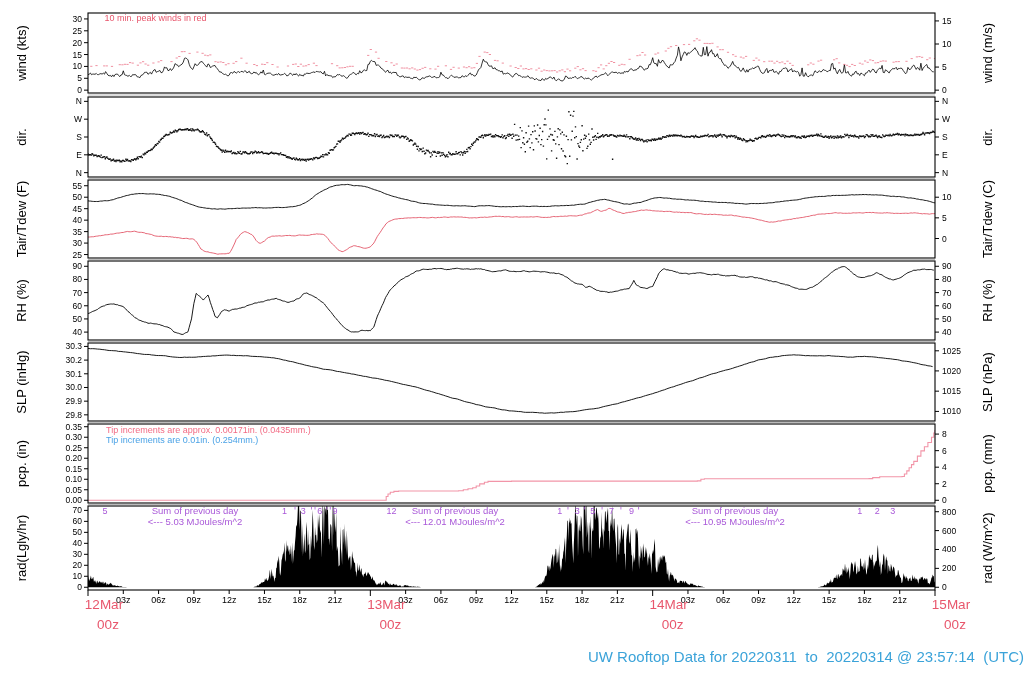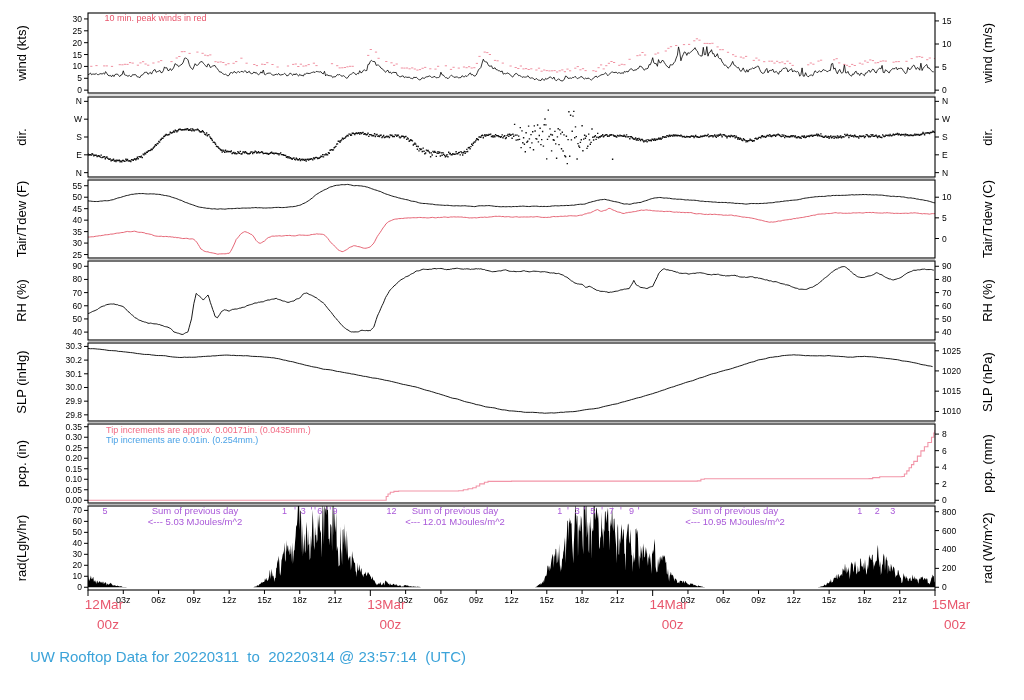--- a/index.html
+++ b/index.html
@@ -1,19 +1,19 @@
 <!DOCTYPE html>
 <html><head>
 <meta charset="utf-8">
 <style>
   html,body{margin:0;padding:0;background:#fff;}
   #wrap{position:relative;width:1024px;height:700px;background:#ffffff;overflow:hidden;}
   svg{position:absolute;left:0;top:0;}
   text{font-family:"Liberation Sans","DejaVu Sans",sans-serif;}
-  #title{position:absolute;left:0;top:648px;width:1024px;text-align:left;
+  #title{position:absolute;left:0;top:648px;width:1024px;text-align:right;
          font-family:"Liberation Sans","DejaVu Sans",sans-serif;font-size:15px;
          white-space:pre;padding-left:30px;box-sizing:border-box;}
 </style>
 </head>
 <body>
 
 <div id="wrap">
   <svg id="plot" width="1024" height="700" viewBox="0 0 1024 700">
       <defs>
         <clipPath id="clip-wind">

